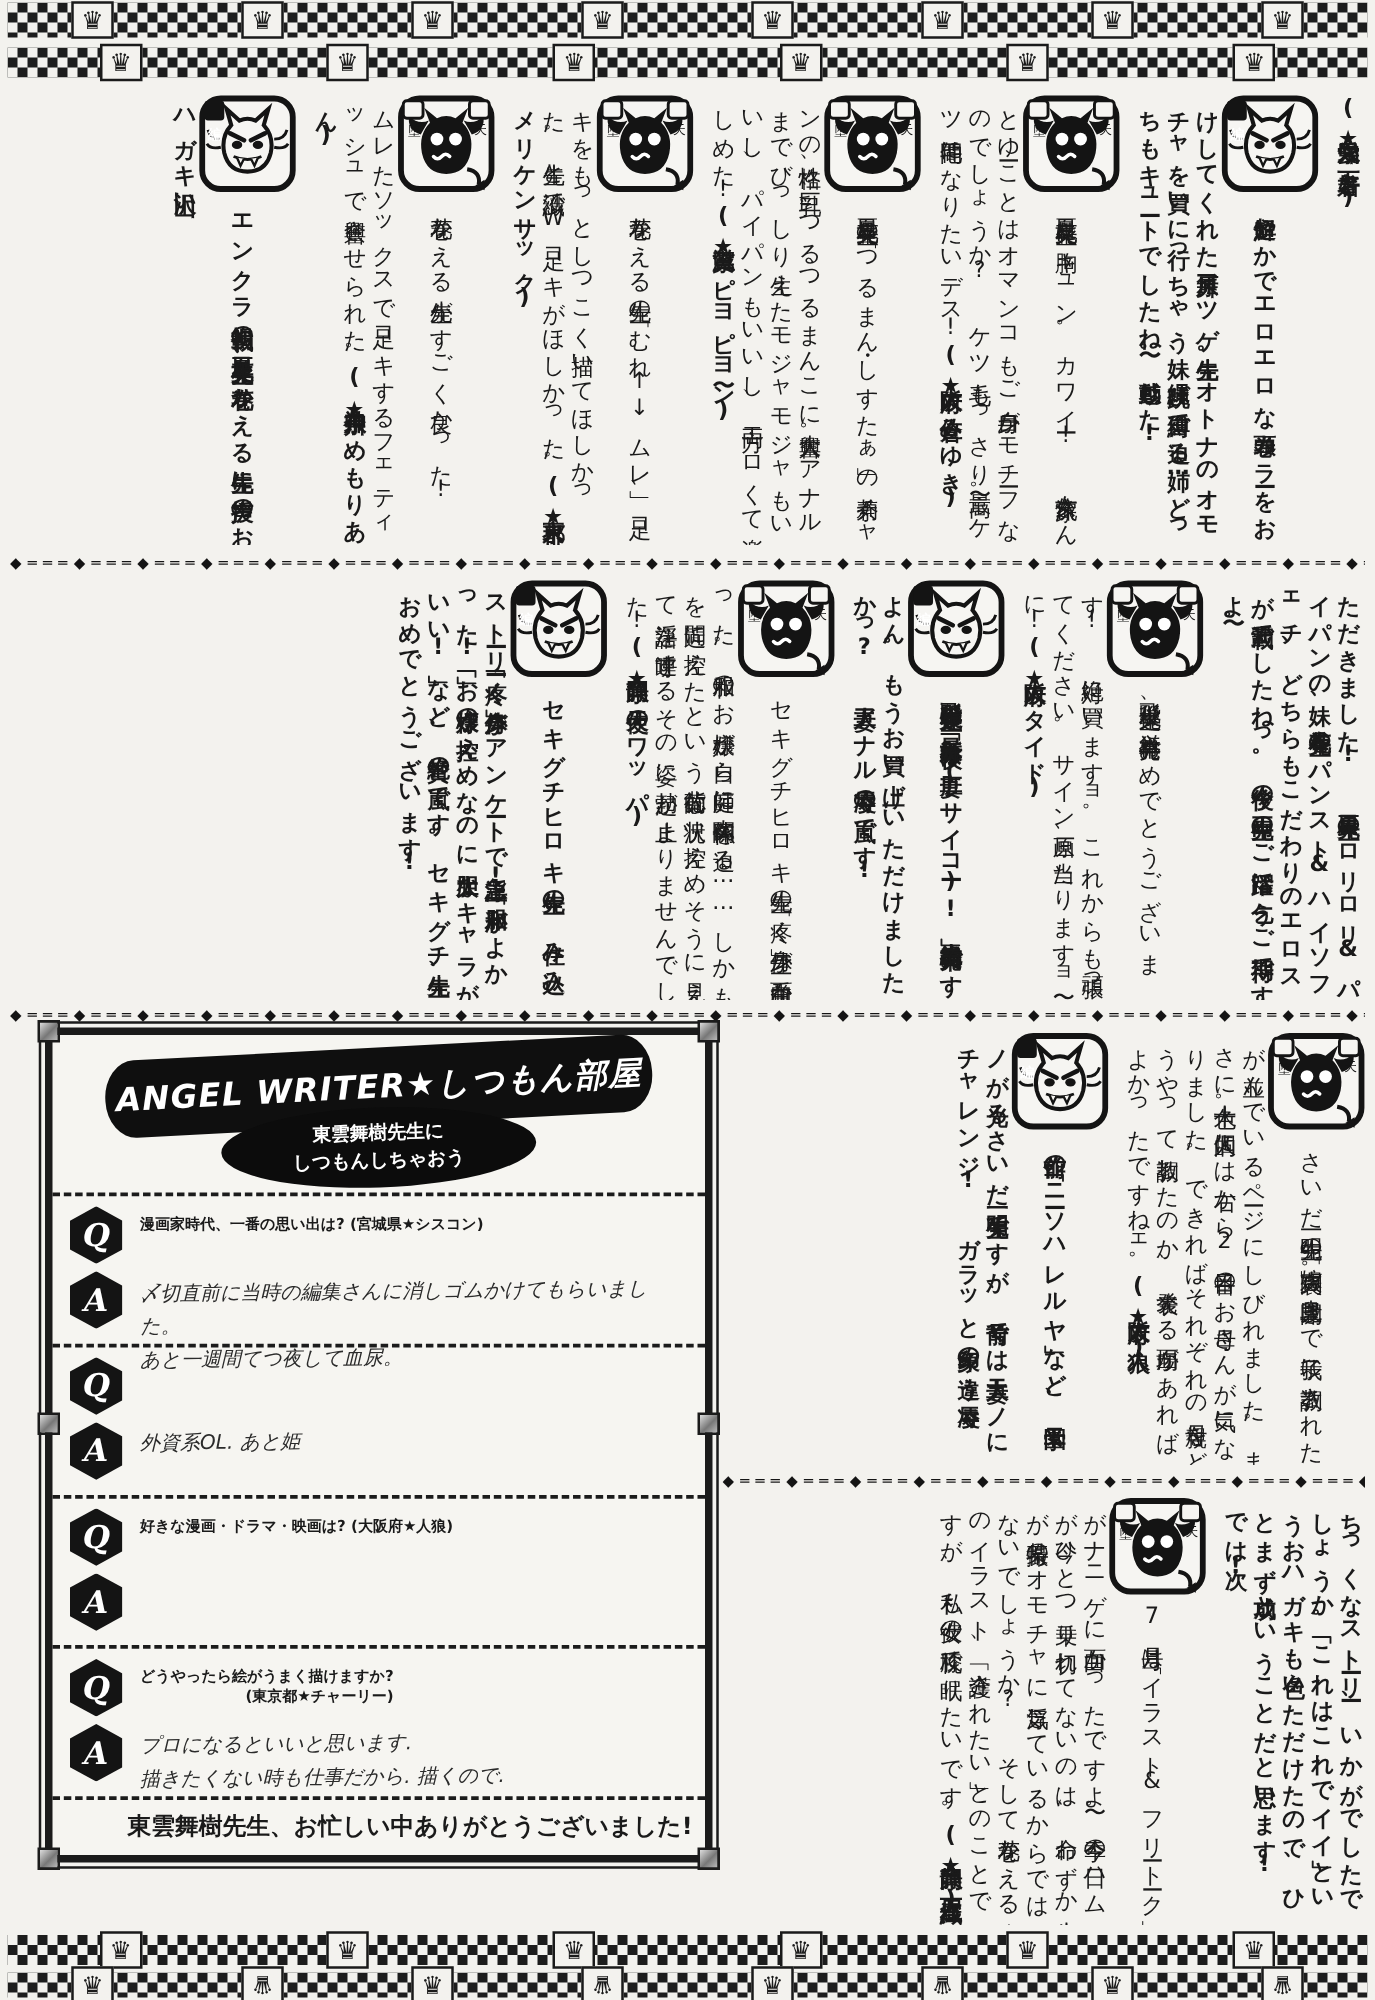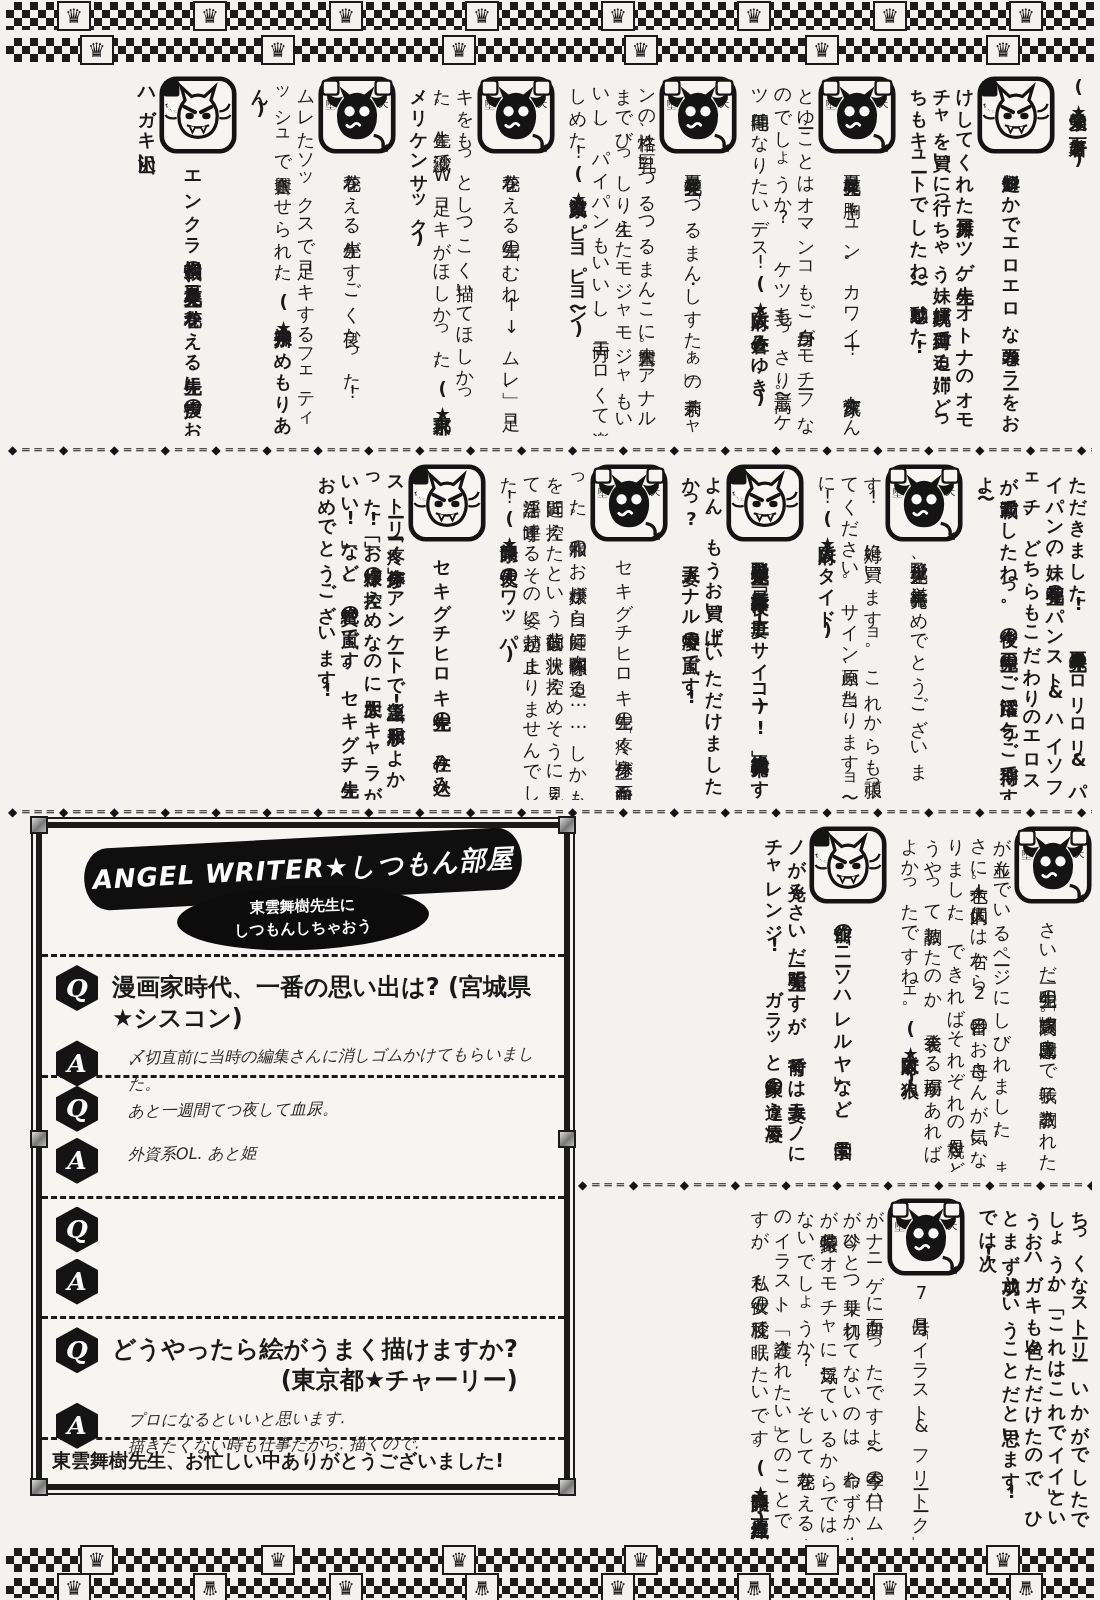--- a/index.html
+++ b/index.html
@@ -80,32 +80,32 @@
   }
   .qa-item { flex:1; border-top: 3px dashed #1b1b1b; padding: 8px 14px 6px; min-height:0; }
   .q-row, .a-row { display:flex; gap:14px; align-items:flex-start; }
   .hex {
     flex: 0 0 42px; width:42px; height:46px; background:#141414; color:#fff;
     clip-path: polygon(50% 0,100% 25%,100% 75%,50% 100%,0 75%,0 25%);
     display:flex; align-items:center; justify-content:center;
     font-size:25px; font-weight:700; font-style:italic;
     font-family:"DejaVu Serif", serif;
   }
-  .q-text { font-weight:700; font-size:24px; line-height:1.3; padding-top:7px; }
+  .q-text { font-weight:700; font-size:12px; line-height:1.3; padding-top:7px; }
   .q-from { font-weight:700; }
   .q-from.block { display:block; text-align:right; }
   .a-row { margin-top: 6px; }
-  .a-text { padding-top: 3px; margin-left: 16px; }
+  .a-text { padding-top: 3px; }
   .a-line {
     font-size: 16px; font-style: italic; color:#2b2b2b; line-height:1.65;
     transform: rotate(-0.6deg);
   }
   .qa-footer {
     border-top: 3px dashed #1b1b1b; padding: 8px 10px 10px; flex-shrink:0;
-    text-align:left; font-weight:700; font-size:19px;
+    text-align:right; font-weight:700; font-size:19px;
   }
 </style>
 </head>
 <body>
 
 <div>
   <div class="strip" style="top:2px; height:28px;">
       <span class="stamp" style="left: 6.25%;">♛</span>
       <span class="stamp" style="left: 18.75%;">♛</span>
       <span class="stamp" style="left: 31.25%;">♛</span>
@@ -360,20 +360,21 @@
         <div class="a-row">
           <span class="hex a">A</span>
           <div class="a-text">
             <div class="a-line">外資系OL. あと姫</div>
           </div>
         </div>
       </div>
       <div class="qa-item">
         <div class="q-row">
           <span class="hex q">Q</span>
+          <div class="q-text">好きな漫画・ドラマ・映画は?<span class="q-from"> (大阪府★人狼)</span></div>
         </div>
         <div class="a-row">
           <span class="hex a">A</span>
         </div>
       </div>
       <div class="qa-item">
         <div class="q-row">
           <span class="hex q">Q</span>
           <div class="q-text">どうやったら絵がうまく描けますか?<span class="q-from block">(東京都★チャーリー)</span></div>
         </div>

